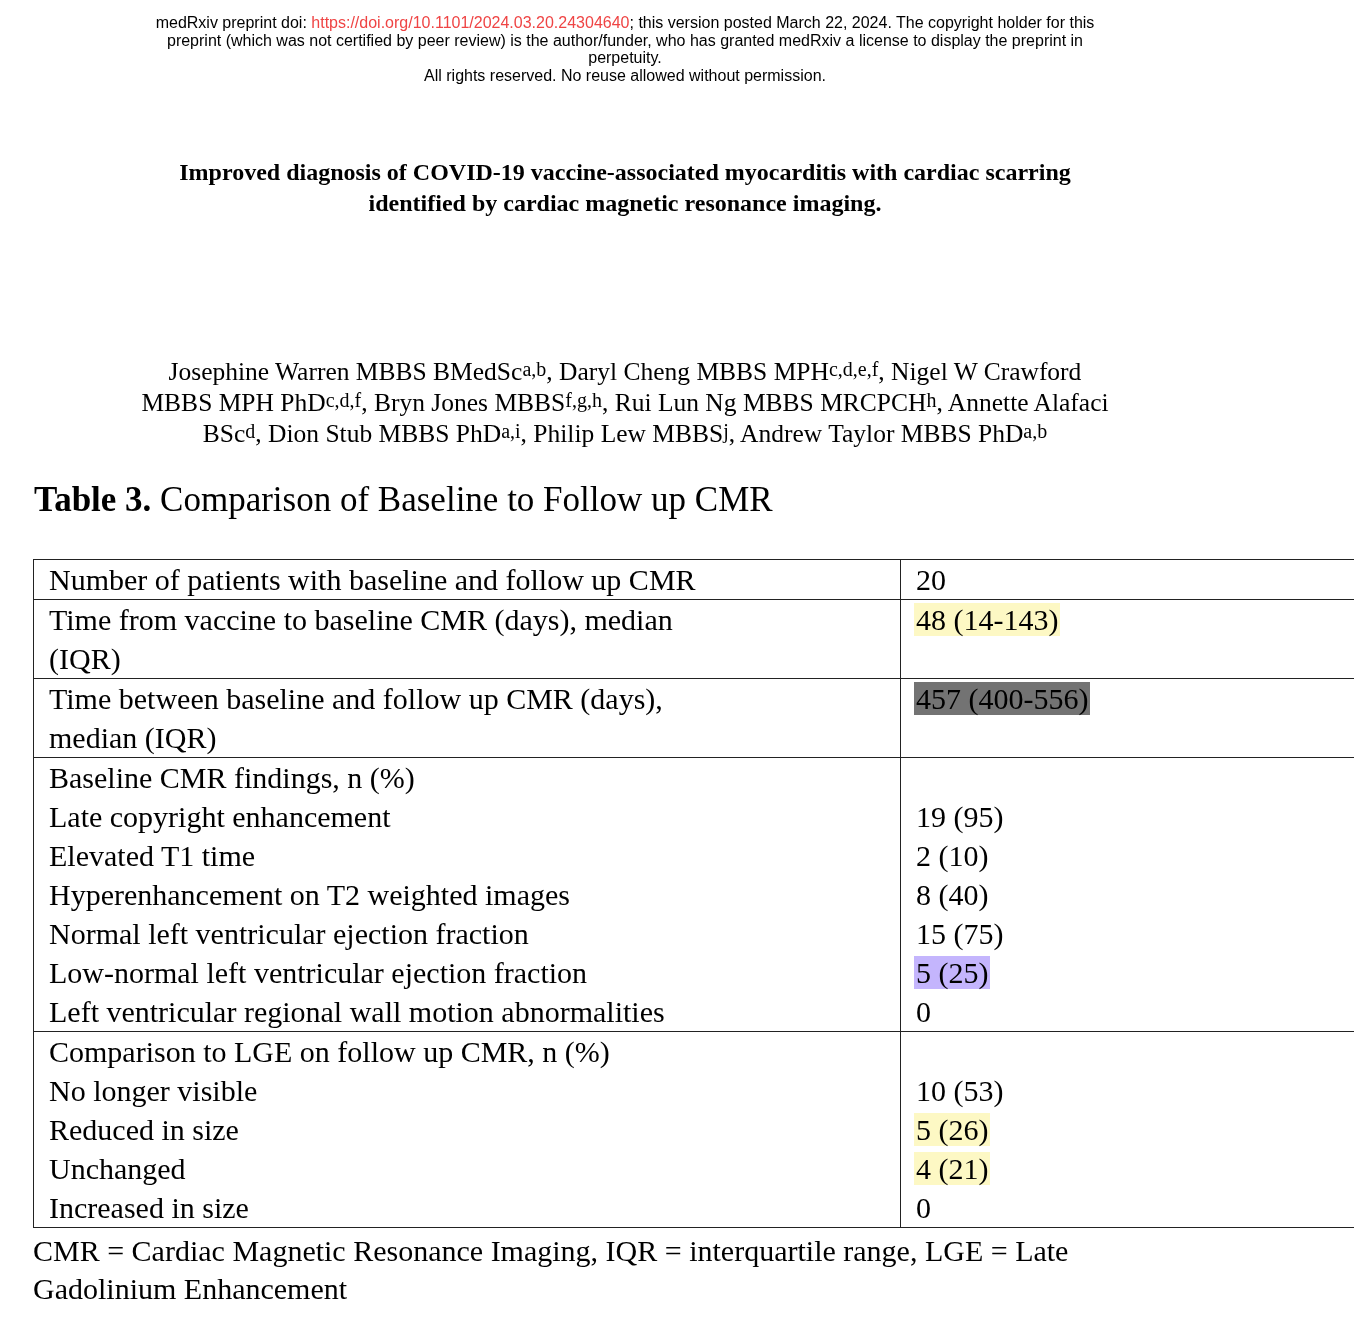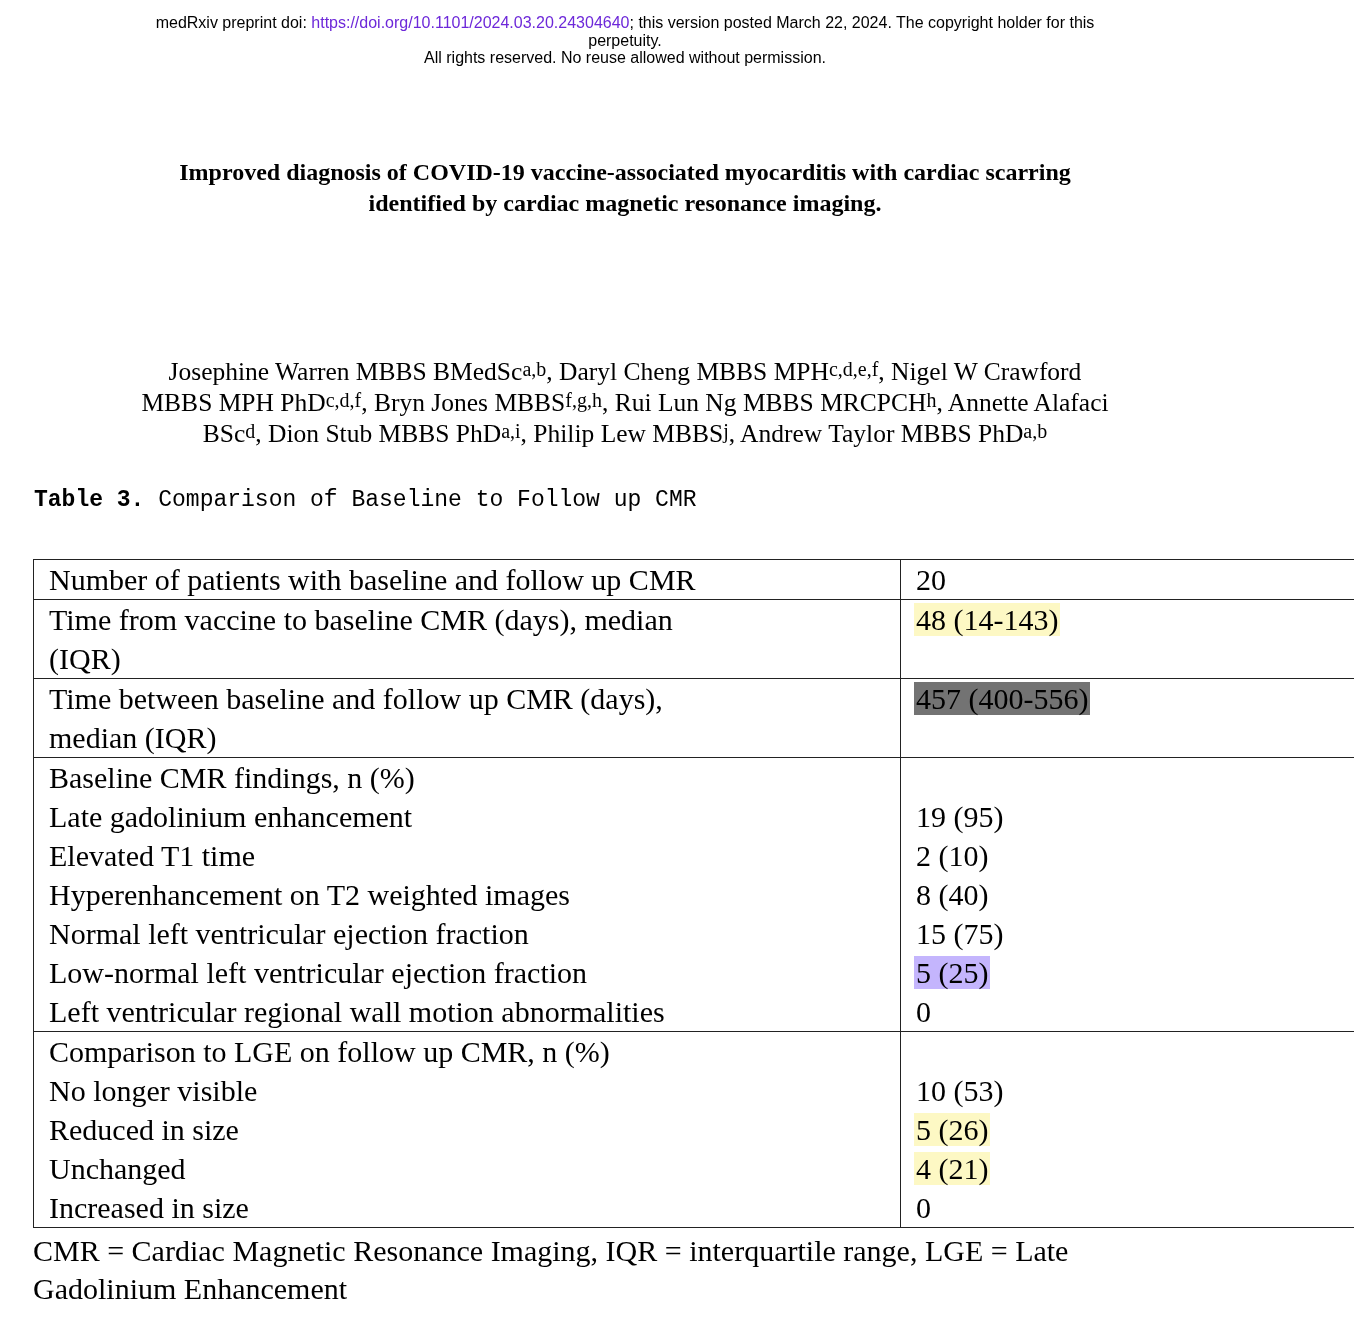--- a/index.html
+++ b/index.html
@@ -19,21 +19,21 @@
       left: 0;
       top: 14px;
       width: 1250px;
       text-align: center;
       font-family: "Liberation Sans", sans-serif;
       font-size: 16px;
       line-height: 17.5px;
       color: #000;
     }
     .header-notice a {
-      color: #6d28d9;
+      color: #ef4444;
       text-decoration: none;
     }
     .paper-title {
       position: absolute;
       left: 0;
       top: 157px;
       width: 1250px;
       text-align: center;
       font-family: "Liberation Serif", serif;
       font-weight: bold;
@@ -53,22 +53,22 @@
     .authors sup {
       font-size: 20px;
       vertical-align: top;
       position: relative;
       top: -2px;
     }
     .table-caption {
       position: absolute;
       left: 34px;
       top: 482px;
-      font-family: Liberation Mono, monospace;
-      font-size: 23px;
+      font-family: Liberation Serif, serif;
+      font-size: 35px;
       line-height: 36px;
     }
     .table-caption b { font-weight: bold; }
     table.data {
       position: absolute;
       left: 33px;
       top: 559px;
       width: 1347px;
       border-collapse: collapse;
       font-family: "Liberation Serif", serif;
@@ -92,20 +92,21 @@
       font-family: "Liberation Serif", serif;
       font-size: 30px;
       line-height: 38px;
     }
   </style>
 </head>
 <body>
 
 <div class="header-notice">
   <div><span>medRxiv preprint doi: </span><a>https://doi.org/10.1101/2024.03.20.24304640</a><span>; this version posted March 22, 2024. The copyright holder for this</span></div>
+  <div>preprint (which was not certified by peer review) is the author/funder, who has granted medRxiv a license to display the preprint in</div>
   <div>perpetuity.</div>
   <div>All rights reserved. No reuse allowed without permission.</div>
 </div>
 
 <div class="paper-title">
   <div>Improved diagnosis of COVID-19 vaccine-associated myocarditis with cardiac scarring</div>
   <div>identified by cardiac magnetic resonance imaging.</div>
 </div>
 
 <div class="authors">
@@ -140,21 +141,21 @@
           <span class="line">Time between baseline and follow up CMR (days),</span>
           <span class="line">median (IQR)</span>
         </td>
         <td class="value-col">
           <span class="line"><span class="hl" style="background: #737373;">457 (400-556)</span></span>
         </td>
       </tr>
       <tr>
         <td class="label-col">
           <span class="line">Baseline CMR findings, n (%)</span>
-          <span class="line">Late gadolinium enhancement</span>
+          <span class="line">Late copyright enhancement</span>
           <span class="line">Elevated T1 time</span>
           <span class="line">Hyperenhancement on T2 weighted images</span>
           <span class="line">Normal left ventricular ejection fraction</span>
           <span class="line">Low-normal left ventricular ejection fraction</span>
           <span class="line">Left ventricular regional wall motion abnormalities</span>
         </td>
         <td class="value-col">
           <span class="line"><span></span>&nbsp;</span>
           <span class="line"><span>19 (95)</span></span>
           <span class="line"><span>2 (10)</span></span>

